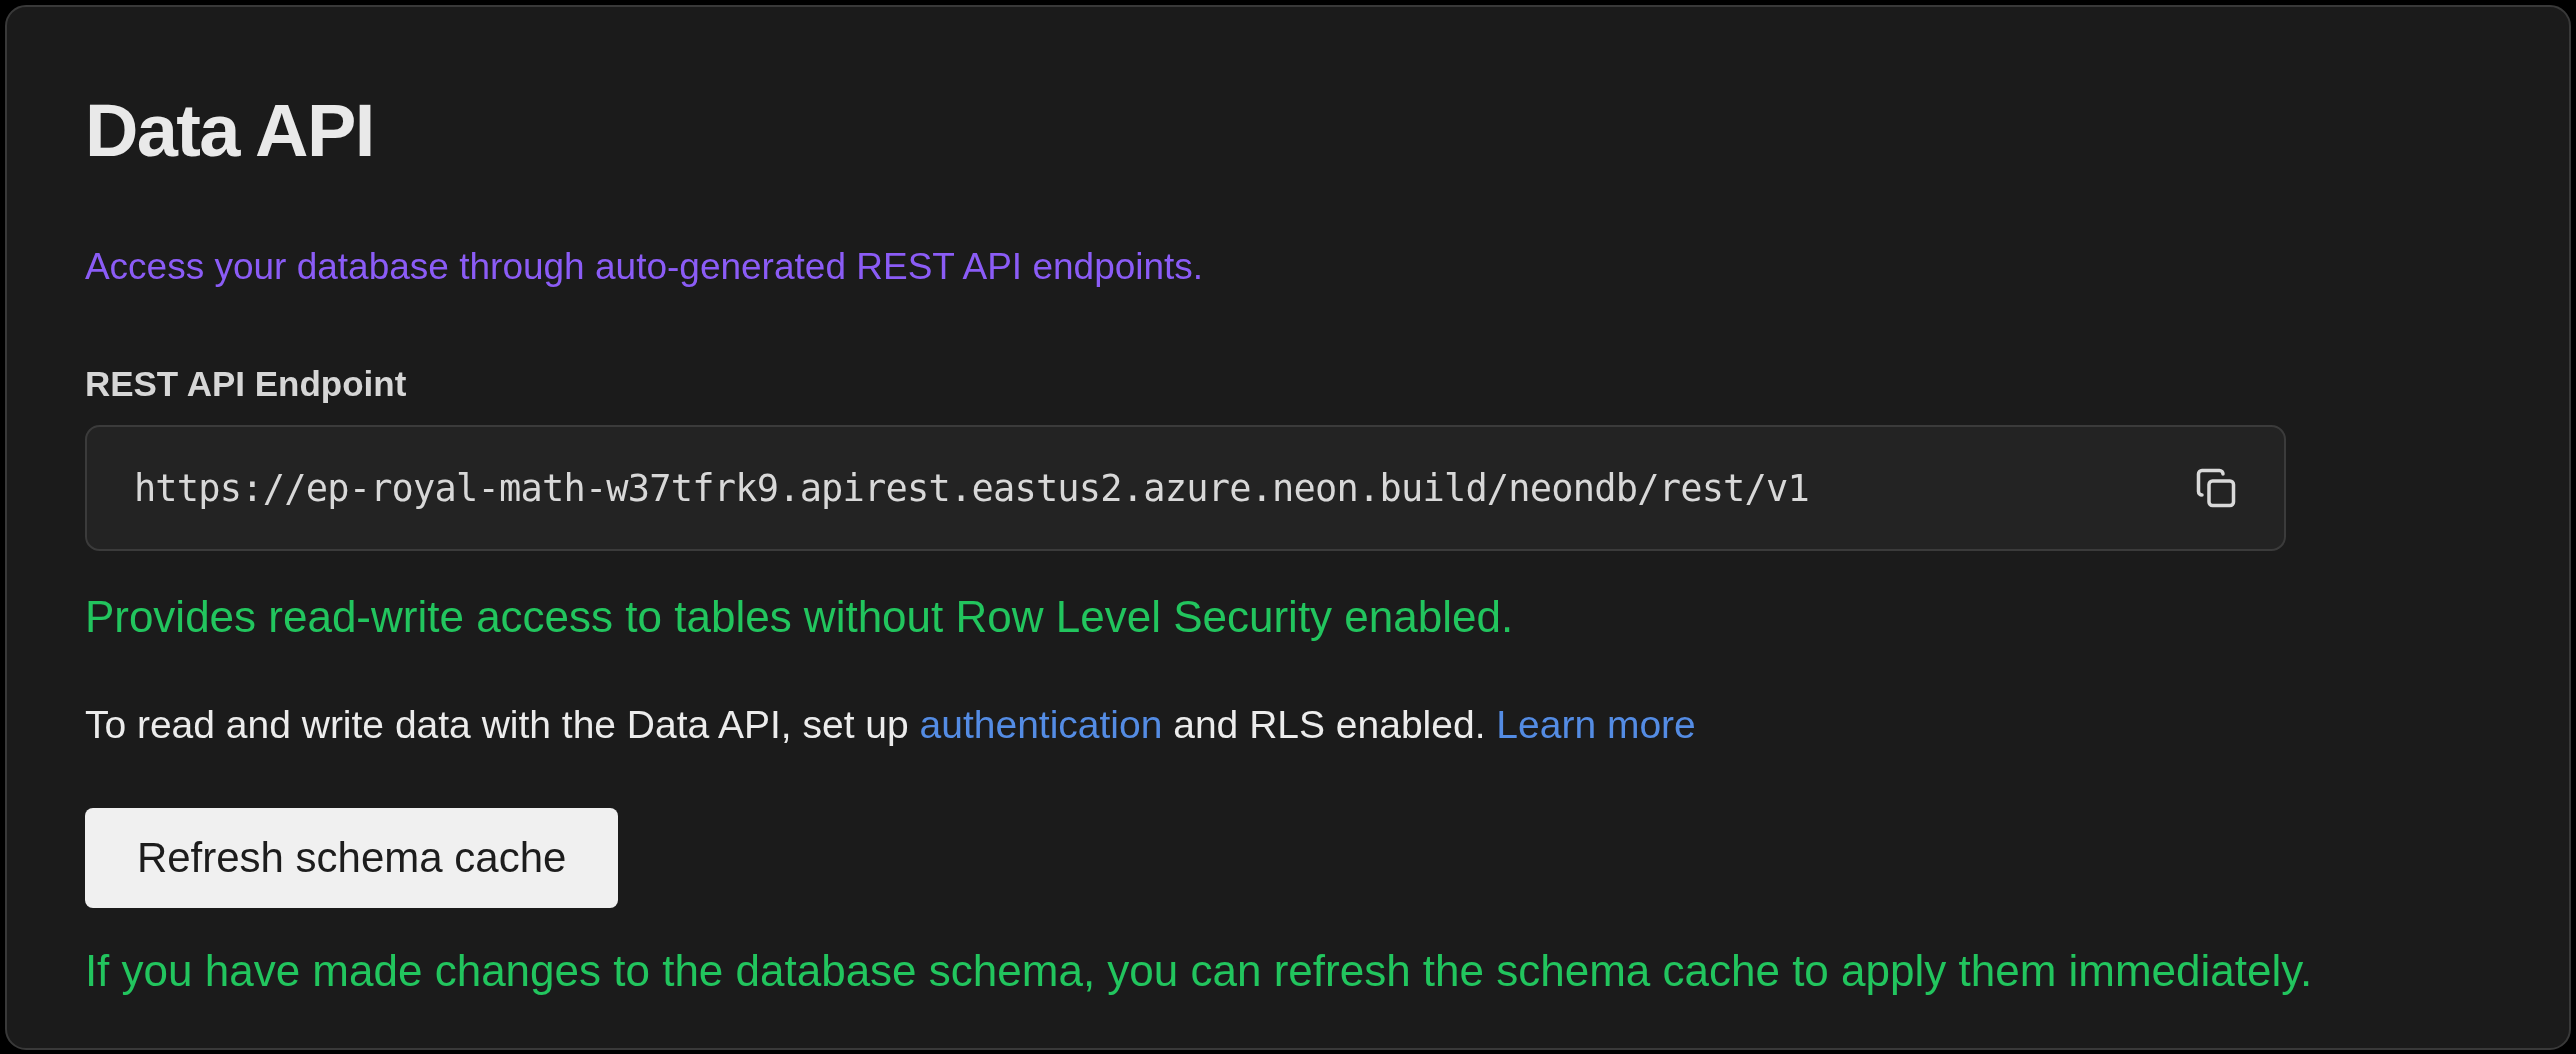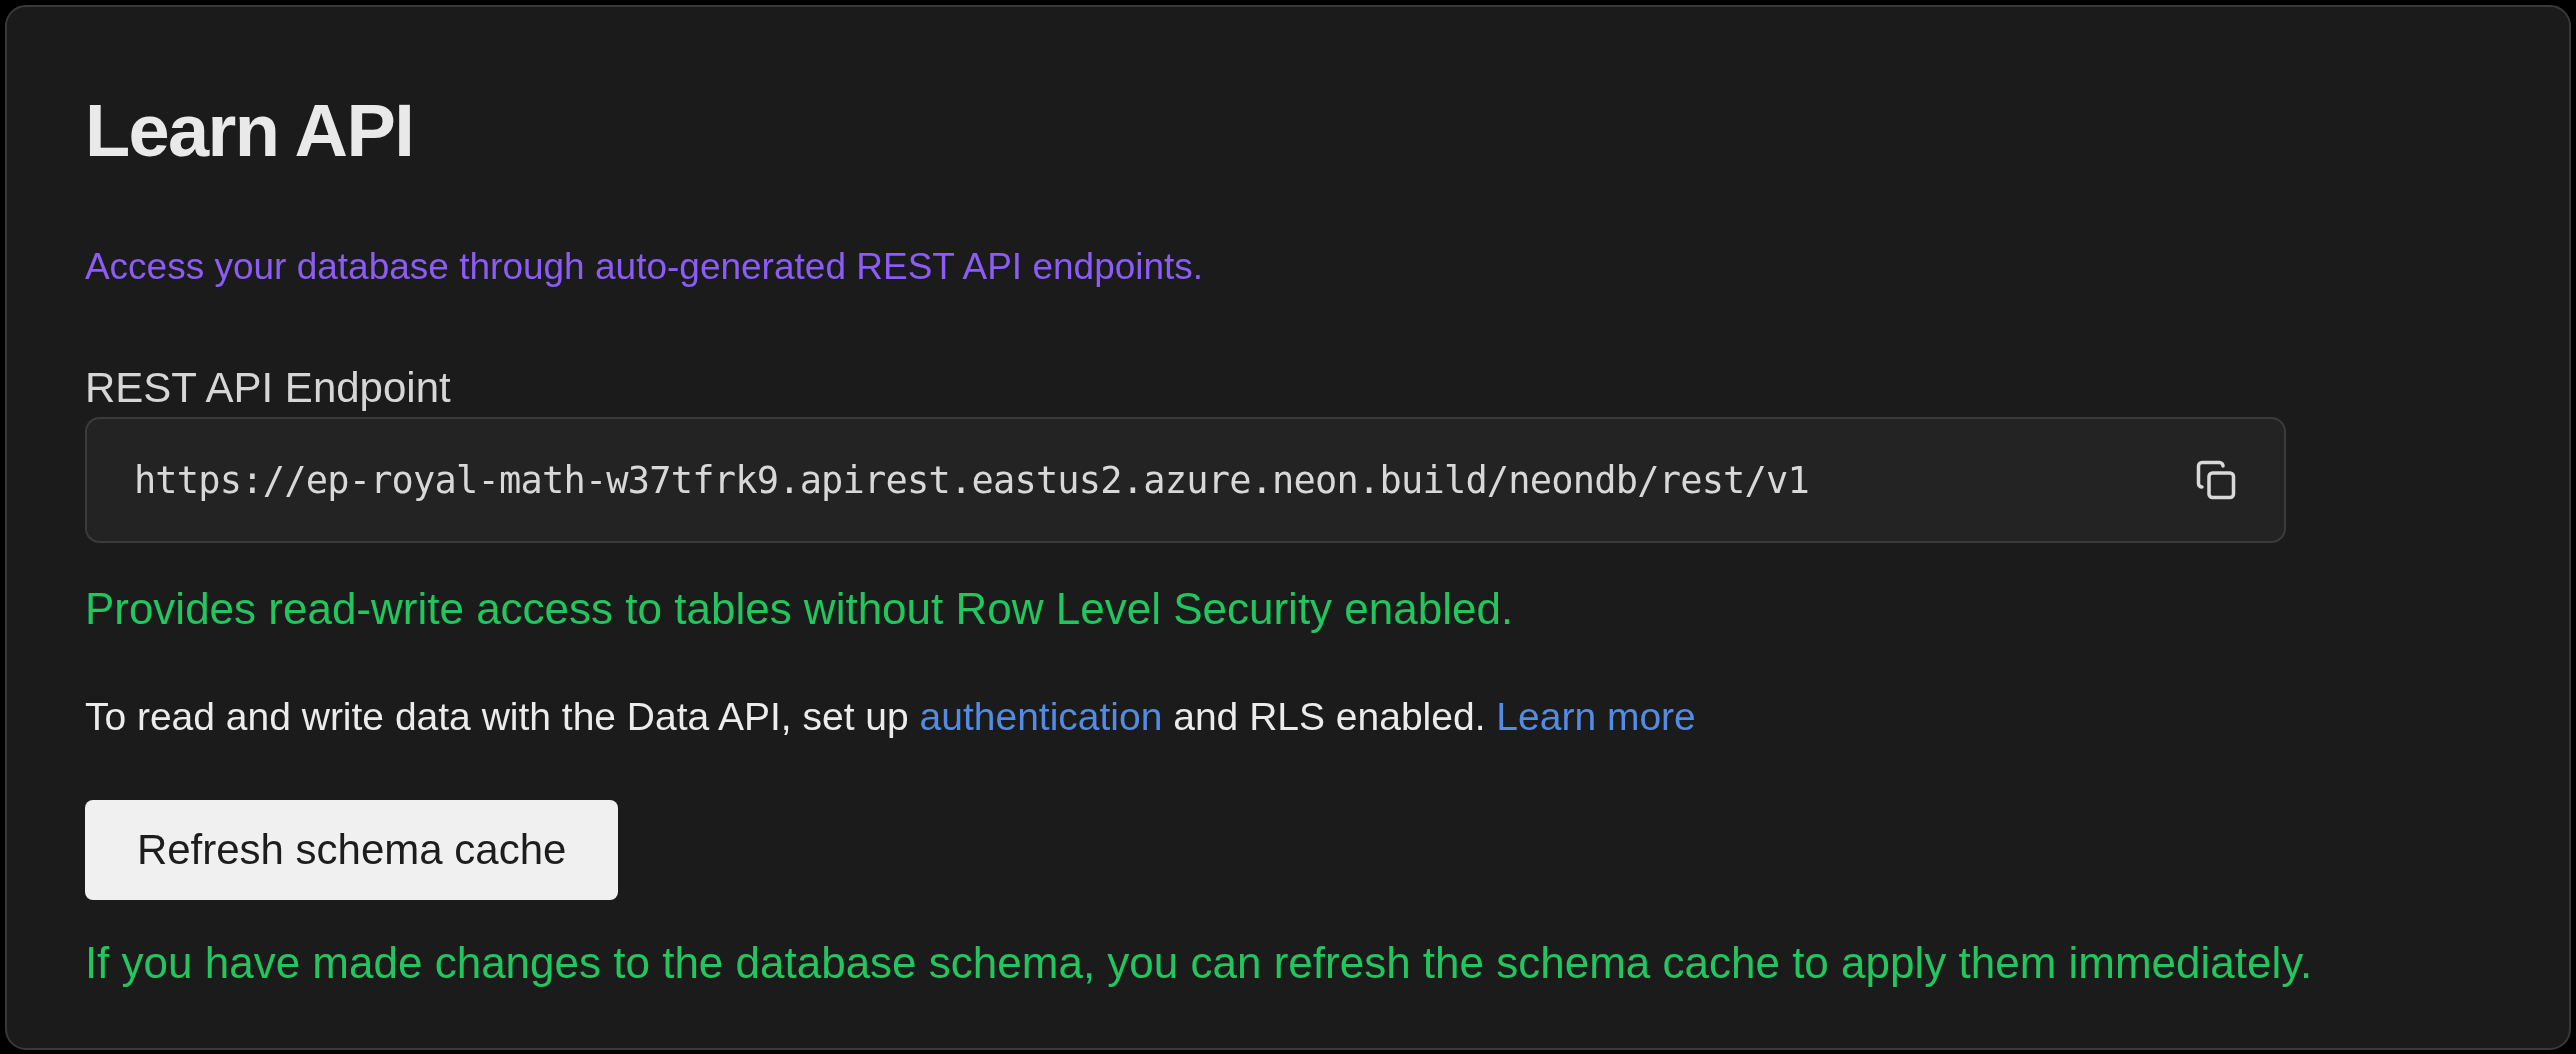--- a/index.html
+++ b/index.html
@@ -42,27 +42,27 @@
   .desc {
     margin: 73px 0 0 0;
     font-size: 37px;
     line-height: 1.25;
     font-weight: 400;
     color: #8b5cf6;
   }
   .endpoint-label {
     display: block;
     margin: 71px 0 0 0;
-    font-size: 42px;
+    font-size: 35px;
     line-height: 1.25;
-    font-weight: 400;
+    font-weight: 700;
     color: #d6d6d6;
   }
   .endpoint-box {
-    margin-top: 3px;
+    margin-top: 20px;
     width: 2201px;
     max-width: 100%;
     height: 126px;
     background: #232323;
     border: 2.4px solid #3b3b3b;
     border-radius: 14.6px;
     display: flex;
     align-items: center;
     padding: 0 37px 0 47px;
   }
@@ -127,21 +127,21 @@
   .hint-bottom {
     margin-top: 37px;
   }
 </style>
 </head>
 <body>
 
 <div class="page">
   <section class="card">
 
-    <h1 class="title">Learn API</h1>
+    <h1 class="title">Data API</h1>
 
     <p class="desc">Access your database through auto-generated REST API endpoints.</p>
 
     <label class="endpoint-label">REST API Endpoint</label>
 
     <div class="endpoint-box">
       <code class="endpoint-value">https://ep-royal-math-w37tfrk9.apirest.eastus2.azure.neon.build/neondb/rest/v1</code>
       <button class="copy-btn">
         <span>
           <svg width="42" height="42" viewBox="0 0 24 24" fill="none" stroke="#d9d9d9" stroke-width="2" stroke-linecap="round" stroke-linejoin="round">

